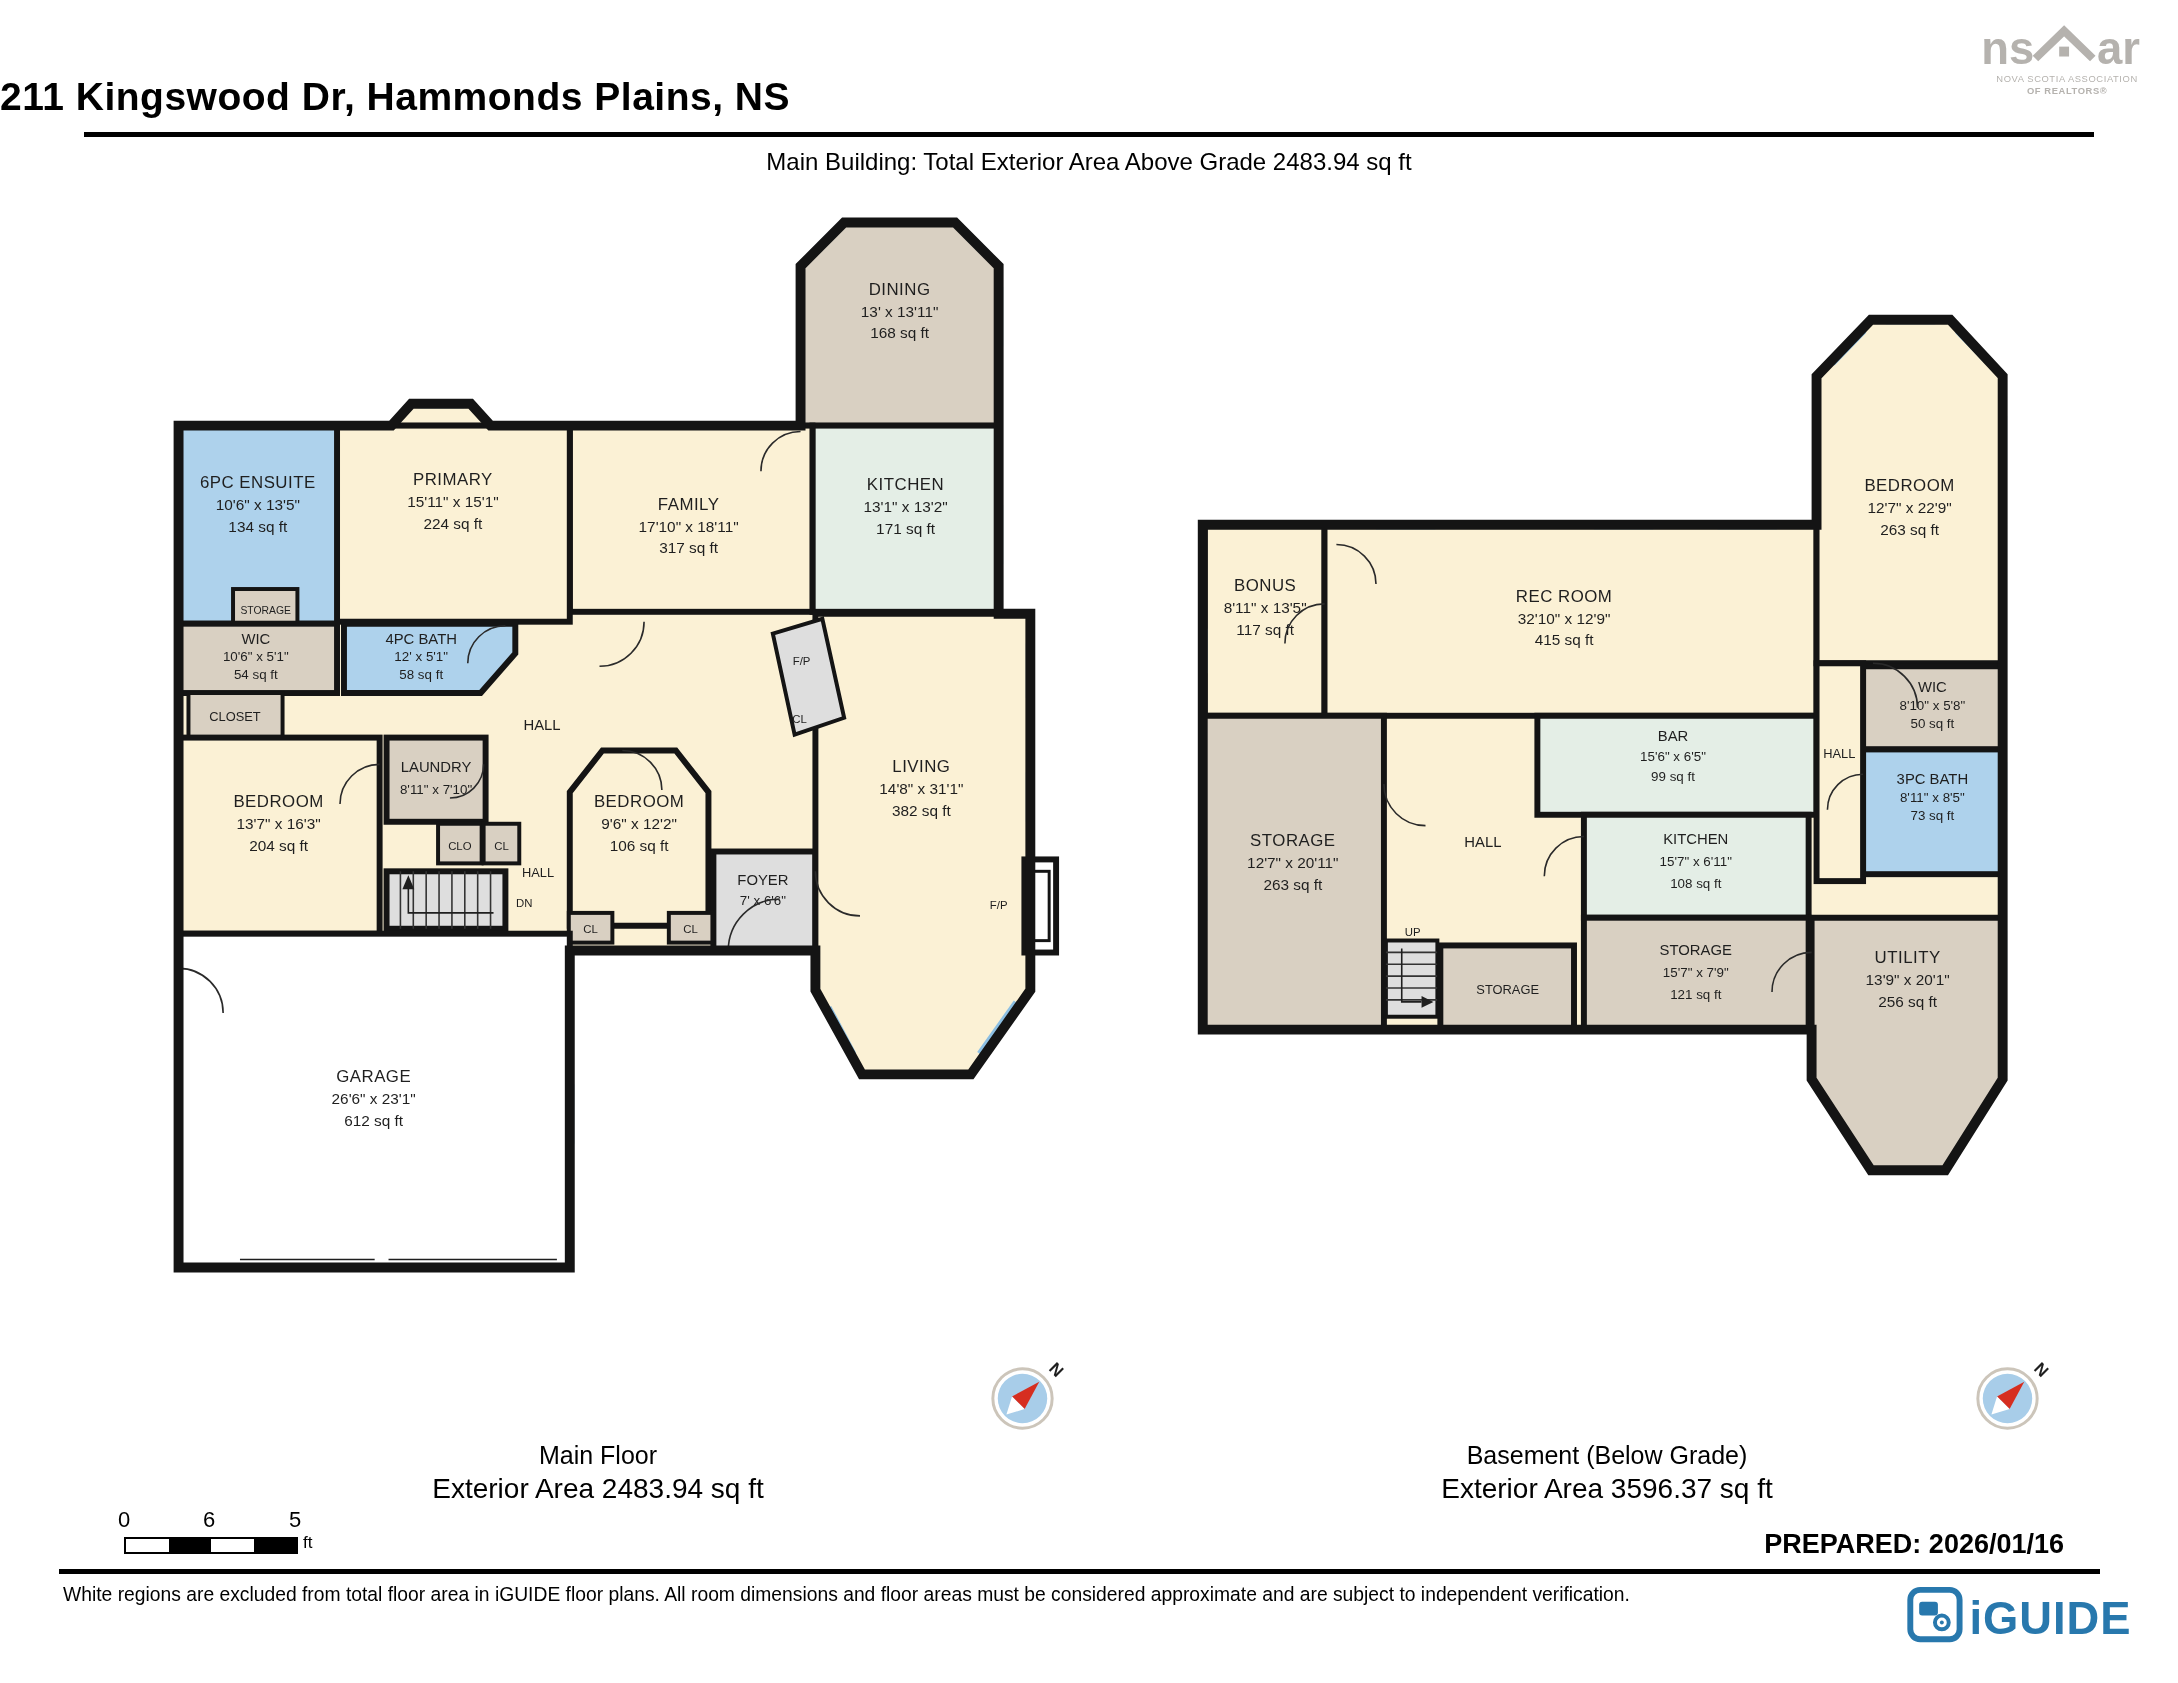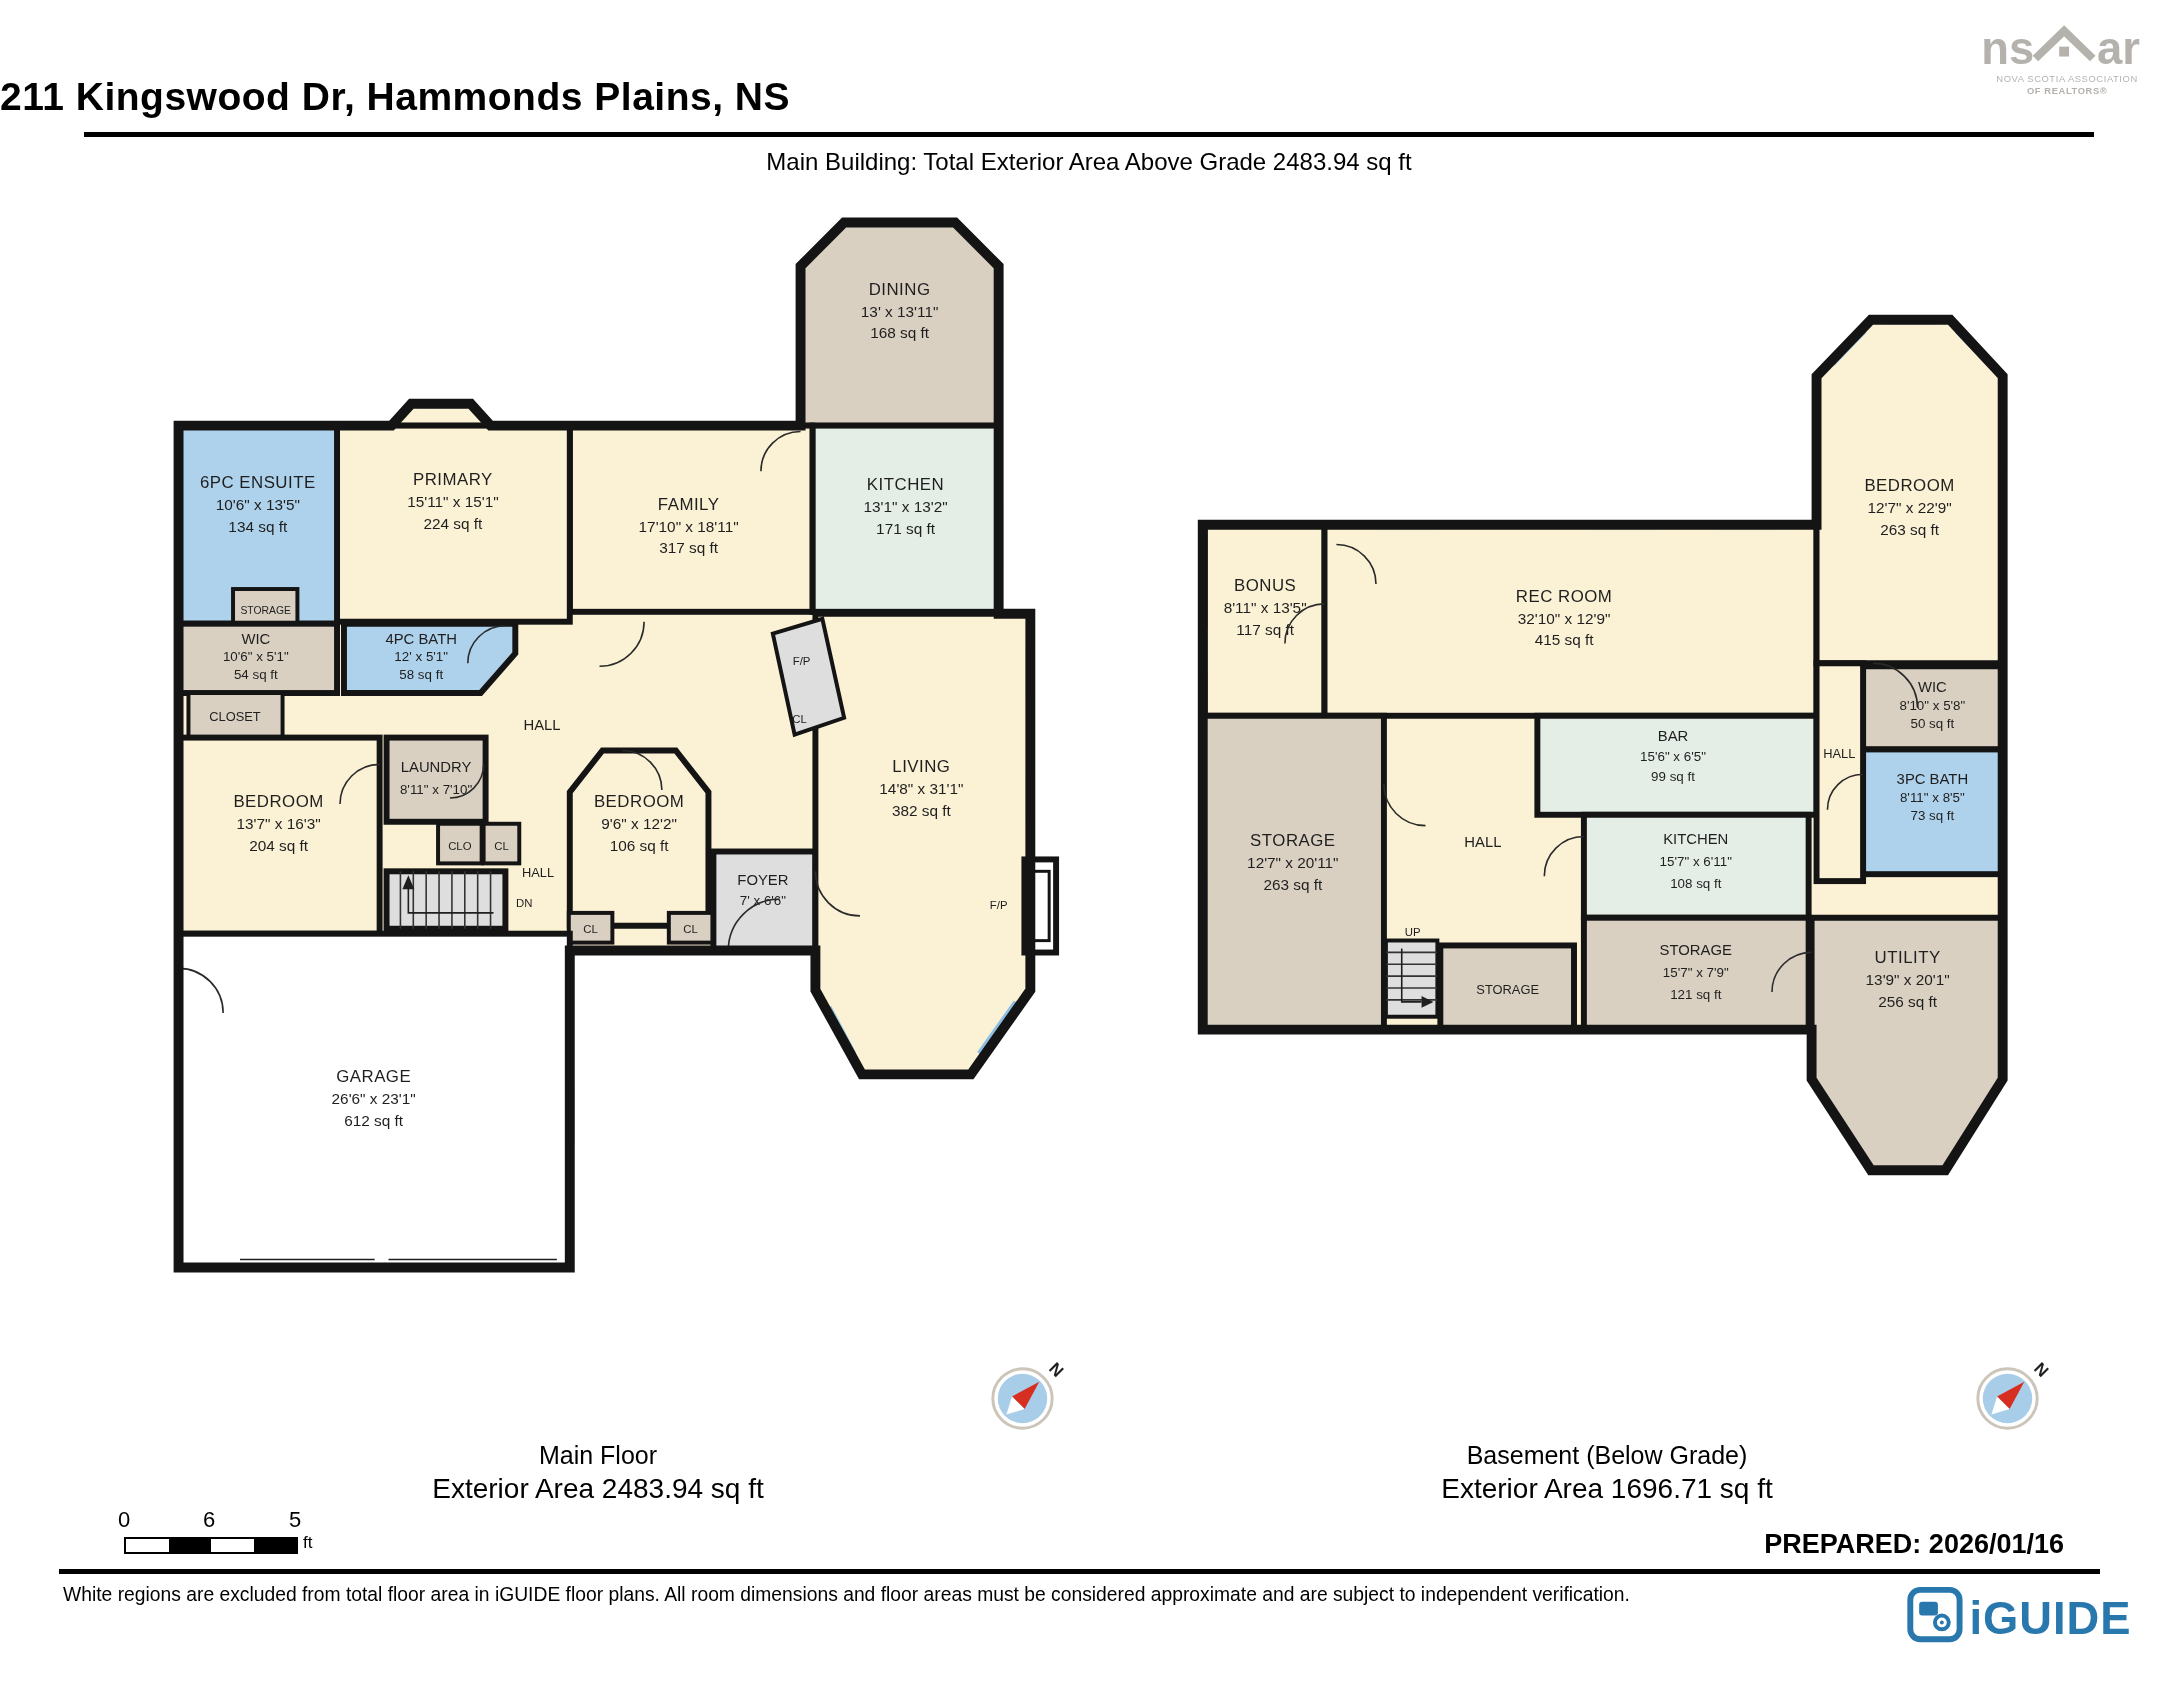--- a/index.html
+++ b/index.html
@@ -368,21 +368,21 @@
     </g>
     <text transform="translate(30,-25) rotate(45)" style="font-size:17px;font-weight:bold;">N</text>
   </svg>
 
   <div class="abs cap" style="top:1440px;left:400px;width:396px;">
     <div class="t">Main Floor</div>
     <div class="a">Exterior Area 2483.94 sq ft</div>
   </div>
   <div class="abs cap" style="top:1440px;left:1409px;width:396px;">
     <div class="t">Basement (Below Grade)</div>
-    <div class="a">Exterior Area 1696.71 sq ft</div>
+    <div class="a">Exterior Area 3596.37 sq ft</div>
   </div>
 
   <div class="abs scale">
     <span class="num" style="left:17px;width:16px;">0</span>
     <span class="num" style="left:102px;width:16px;">6</span>
     <span class="num" style="left:182px;width:28px;">5</span>
     <div class="bar">
       <div class="seg" style="background:#fff;"></div>
         <div class="seg" style="background:#000;"></div>
       <div class="seg" style="background:#fff;"></div>

